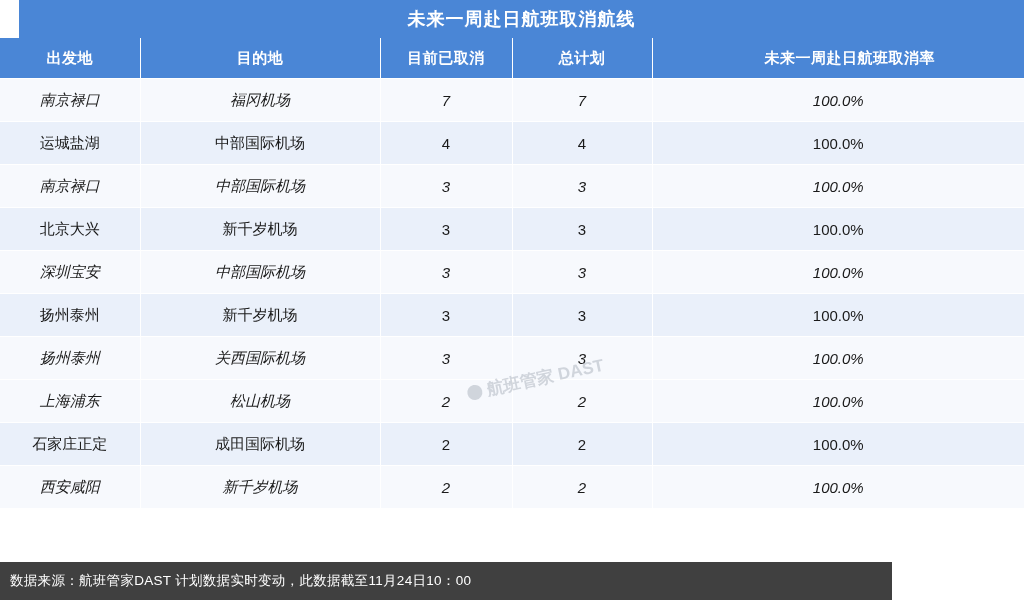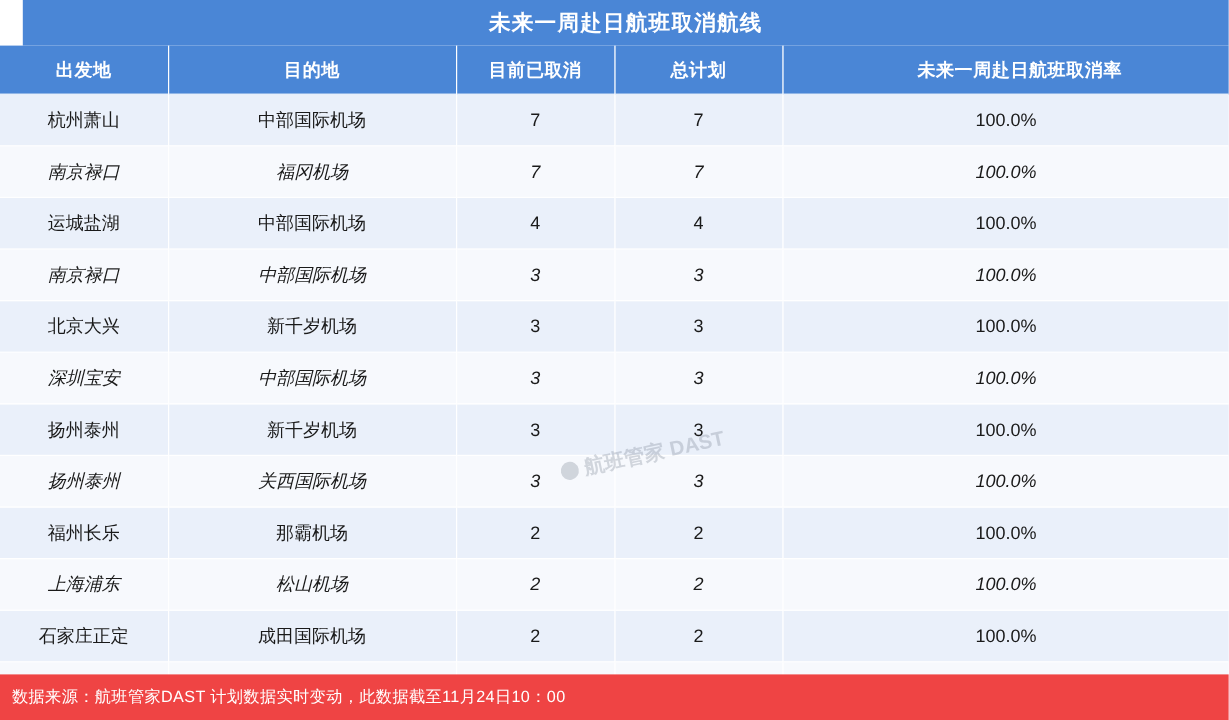--- a/index.html
+++ b/index.html
@@ -67,23 +67,23 @@
   }
   .col1 { width: 140px; }
   .col2 { width: 240px; }
   .col3 { width: 132px; }
   .col4 { width: 140px; }
   .col5 { width: 372px; }
   .footer {
     position: absolute;
     left: 0;
     bottom: 0;
-    width: 1024px;
+    width: 892px;
     height: 38px;
-    background: #ef4444;
+    background: #404040;
     color: #ffffff;
     display: flex;
     align-items: center;
     font-size: 13.5px;
     padding-left: 10px;
     box-sizing: border-box;
     letter-spacing: .3px;
   }
   .watermark {
     position: absolute;
@@ -127,27 +127,20 @@
     <thead>
       <tr>
         <th>出发地</th>
         <th>目的地</th>
         <th>目前已取消</th>
         <th>总计划</th>
         <th>未来一周赴日航班取消率</th>
       </tr>
     </thead>
     <tbody>
-      <tr>
-        <td>杭州萧山</td>
-        <td>中部国际机场</td>
-        <td>7</td>
-        <td>7</td>
-        <td>100.0%</td>
-      </tr>
       <tr class="alt">
         <td>南京禄口</td>
         <td>福冈机场</td>
         <td>7</td>
         <td>7</td>
         <td>100.0%</td>
       </tr>
       <tr>
         <td>运城盐湖</td>
         <td>中部国际机场</td>
@@ -183,27 +176,20 @@
         <td>3</td>
         <td>100.0%</td>
       </tr>
       <tr class="alt">
         <td>扬州泰州</td>
         <td>关西国际机场</td>
         <td>3</td>
         <td>3</td>
         <td>100.0%</td>
       </tr>
-      <tr>
-        <td>福州长乐</td>
-        <td>那霸机场</td>
-        <td>2</td>
-        <td>2</td>
-        <td>100.0%</td>
-      </tr>
       <tr class="alt">
         <td>上海浦东</td>
         <td>松山机场</td>
         <td>2</td>
         <td>2</td>
         <td>100.0%</td>
       </tr>
       <tr>
         <td>石家庄正定</td>
         <td>成田国际机场</td>

